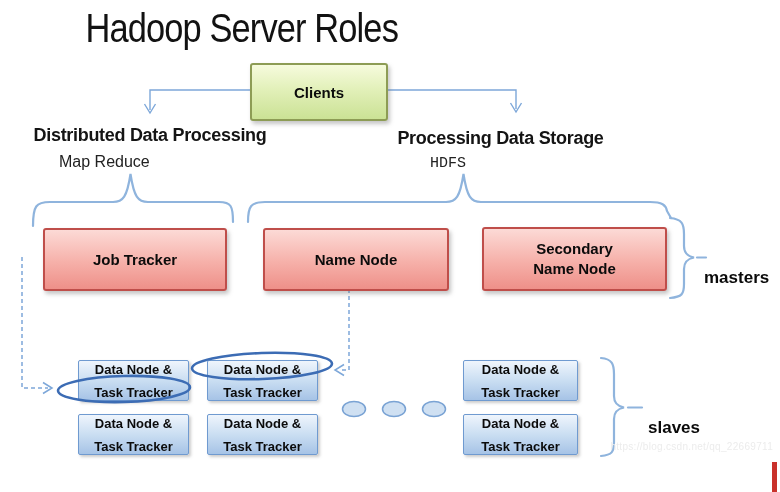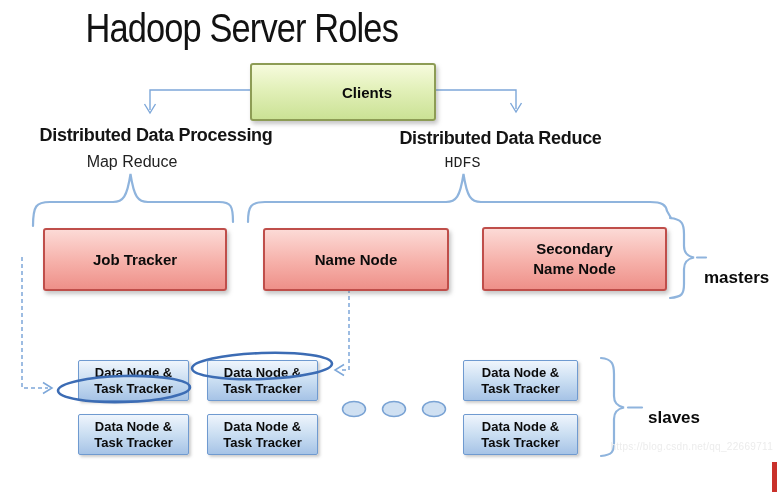--- a/index.html
+++ b/index.html
@@ -23,40 +23,39 @@
   .box{
     display:flex;align-items:center;justify-content:center;text-align:center;
     z-index:3;border-radius:3px;font-weight:bold;
   }
   .clients-box{
     left:250px;top:63px;width:134px;height:54px;
     background:linear-gradient(#f6fbdd,#e2f0b9 45%,#cbe295);
     border:2px solid #8d9c55;
     box-shadow:2px 3px 4px rgba(110,110,110,0.4);
     font-size:15px;
-    padding-left:48px;
   }
   .master-box{
     background:linear-gradient(#fcdad6,#f6b0a9 55%,#ee9089);
     border:2px solid #bf4e4a;
     box-shadow:2px 3px 4px rgba(110,110,110,0.4);
     font-size:15px;line-height:20px;
   }
   .master-box .node-label{white-space:pre-line;}
   .slave-box{
     background:linear-gradient(#eff5fc,#cadef2 50%,#a6c3e6);
     border:1px solid #6f9ad0;
     border-radius:2px;
     box-shadow:2px 2px 3px rgba(110,110,110,0.35);
-    font-size:13px;line-height:16px;
+    font-size:13px;line-height:23px;
   }
   .slave-box .node-label{white-space:pre-line;}
 
   .heading{z-index:2;text-align:center;font-weight:bold;font-size:18px;letter-spacing:-0.3px;color:#141414;}
-  .subheading{z-index:2;text-align:center;font-weight:normal;font-size:16px;color:#222;}
+  .subheading{z-index:2;font-weight:normal;font-size:16px;color:#222;}
   .group-label{z-index:2;font-weight:bold;font-size:17px;color:#0a0a0a;margin-top:21px;}
 
   .watermark{
     left:533px;top:441px;width:240px;text-align:right;z-index:6;
     font-size:10px;color:#ececec;letter-spacing:0.3px;
   }
   .watermark-bar{
     left:772px;top:462px;width:5px;height:30px;background:#c9312b;z-index:6;
   }
 </style>
@@ -83,23 +82,23 @@
     <path d="M 43 382.5 L 52 388 L 43 393.5"></path>
     <path d="M 349 289 L 349 370 L 340 370" stroke-dasharray="4 3"></path>
     <path d="M 344 364.5 L 335 370 L 344 375.5"></path>
   </g>
 </svg>
 
 <div class="abs page-title-wrap">
   <span class="page-title">Hadoop Server Roles</span>
 </div>
 
-<div class="abs heading" style="left:16px;top:125px;width:280px;">Distributed Data Processing</div>
+<div class="abs heading" style="left:10px;top:125px;width:280px;">Distributed Data Processing</div>
 <div class="abs subheading" style="left:59px;top:153px;width:146px;">Map Reduce</div>
-<div class="abs heading" style="left:377px;top:128px;width:247px;">Distributed Data Reduce</div>
+<div class="abs heading" style="left:377px;top:128px;width:247px;">Processing Data Storage</div>
 <div class="abs subheading" style="left:430px;top:155px;width:65px;font-size:15px;font-family:Liberation Mono, monospace;">HDFS</div>
 
 <div class="abs box clients-box">
   <span class="node-label">Clients</span>
 </div>
 
 <div class="abs box master-box" style="left:43px;top:228px;width:180px;height:59px;">
   <span class="node-label">Job Tracker</span>
 </div>
 <div class="abs box master-box" style="left:263px;top:228px;width:182px;height:59px;">
@@ -128,21 +127,21 @@
 Task Tracker</span>
 </div>
 <div class="abs box slave-box" style="left:207px;top:414px;width:109px;height:39px;">
   <span class="node-label">Data Node &amp;
 Task Tracker</span>
 </div>
 <div class="abs box slave-box" style="left:463px;top:414px;width:113px;height:39px;">
   <span class="node-label">Data Node &amp;
 Task Tracker</span>
 </div>
-<div class="abs group-label" style="left:648px;top:387px;">slaves</div>
+<div class="abs group-label" style="left:648px;top:397px;">slaves</div>
 
 <svg id="anno-svg" class="layer" width="780" height="492" viewBox="0 0 780 492">
   <g fill="none" stroke="#3c6cb4" stroke-width="2.6">
     <ellipse cx="124" cy="389" rx="66" ry="13" transform="rotate(-1.5 124 389)"></ellipse>
     <ellipse cx="262" cy="366" rx="70" ry="13" transform="rotate(-2 262 366)"></ellipse>
   </g>
   <g fill="#cfe0f2" stroke="#7aa3d4" stroke-width="1.5">
     <ellipse cx="354" cy="409" rx="11.5" ry="7.5"></ellipse>
     <ellipse cx="394" cy="409" rx="11.5" ry="7.5"></ellipse>
     <ellipse cx="434" cy="409" rx="11.5" ry="7.5"></ellipse>

